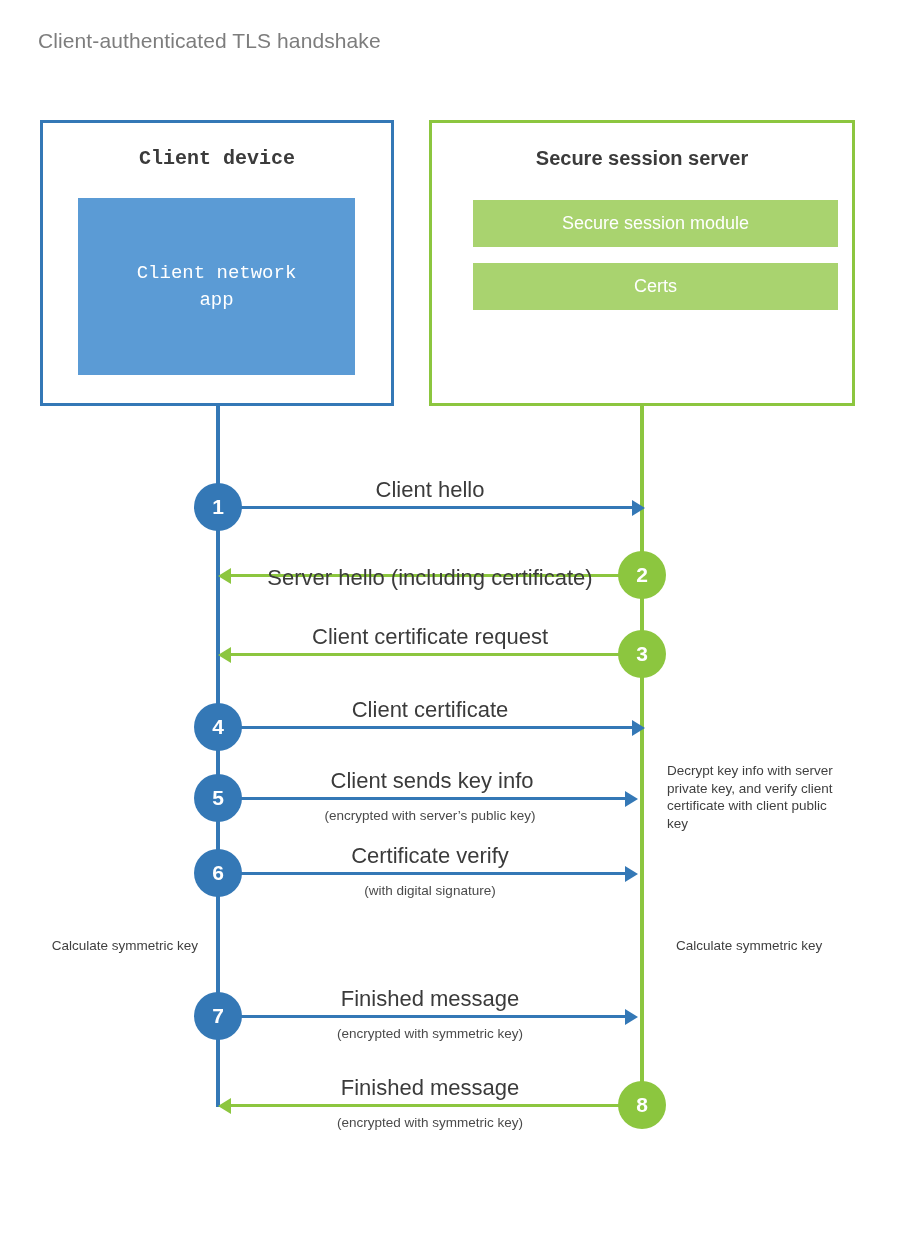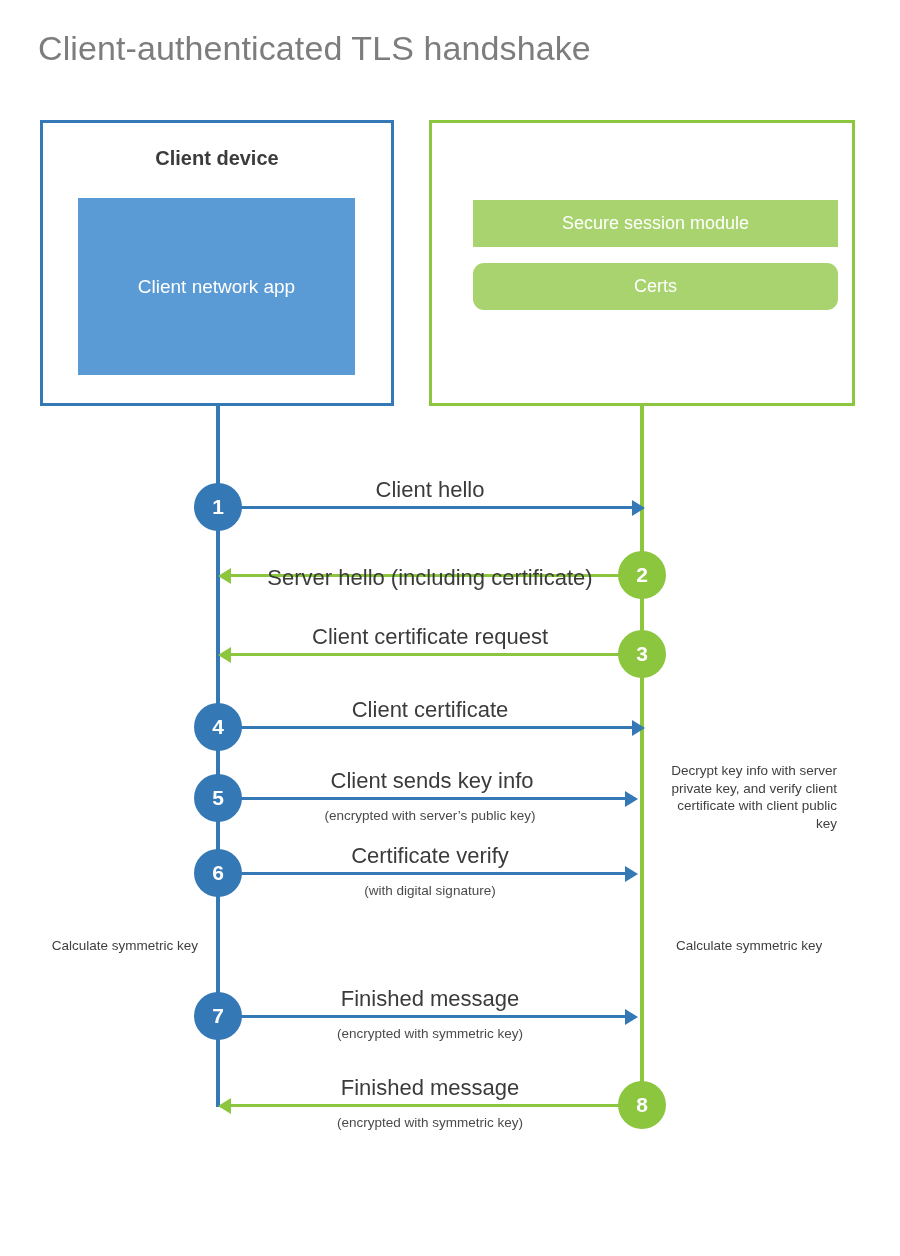--- a/index.html
+++ b/index.html
@@ -18,39 +18,40 @@
     height: 1256px;
     background: #ffffff;
     overflow: hidden;
   }
 
   
   .page-title {
     position: absolute;
     left: 38px;
     top: 29px;
-    font-size: 34px;
+    font-size: 21px;
     font-weight: 400;
     color: #7d7d7d;
     letter-spacing: 0.1px;
     white-space: nowrap;
   }
 
   
   .entity-box {
     position: absolute;
     background: #ffffff;
     box-sizing: border-box;
   }
   .entity-box.client {
     left: 40px;
     top: 120px;
     width: 354px;
     height: 286px;
     border: 3px solid #3478b6;
+    font-family: Liberation Mono, monospace;
   }
   .entity-box.server {
     left: 429px;
     top: 120px;
     width: 426px;
     height: 286px;
     border: 3px solid #8cc63f;
   }
   .entity-title {
     position: absolute;
@@ -93,21 +94,21 @@
     display: flex;
     align-items: center;
     justify-content: center;
   }
   .server-bar-label {
     color: #ffffff;
     font-size: 18px;
     text-align: center;
   }
   .server-bar.b0 { top: 77px; }
-  .server-bar.b1 { top: 140px; border-radius: 11px; }
+  .server-bar.b1 { top: 140px; }
   .server-bar.b2 { top: 202px; }
 
   
   .lifeline {
     position: absolute;
     width: 4px;
   }
   .lifeline.client-line {
     left: 216px;
     top: 406px;
@@ -186,21 +187,21 @@
   .side-note {
     position: absolute;
     font-size: 13.5px;
     line-height: 17.5px;
     color: #3f3f3f;
   }
   .side-note.right-note {
     left: 667px;
     top: 762px;
     width: 170px;
-    text-align: right;
+    text-align: left;
   }
   .side-note.calc-left {
     left: 38px;
     top: 937px;
     width: 160px;
     text-align: right;
     line-height: 18px;
     font-size: 13.5px;
   }
   .side-note.calc-right {
@@ -220,20 +221,21 @@
   <div class="page-title">Client-authenticated TLS handshake</div>
 
   <div class="entity-box client">
     <div class="entity-title">Client device</div>
     <div class="client-app">
       <div class="client-app-label">Client network app</div>
     </div>
   </div>
 
   <div class="entity-box server">
+    <div class="entity-title">Secure session server</div>
     <div class="server-bar b0">
       <div class="server-bar-label">Secure session module</div>
     </div>
     <div class="server-bar b1">
       <div class="server-bar-label">Certs</div>
     </div>
   </div>
 
   <div class="lifeline client-line"></div>
   <div class="lifeline server-line"></div>

